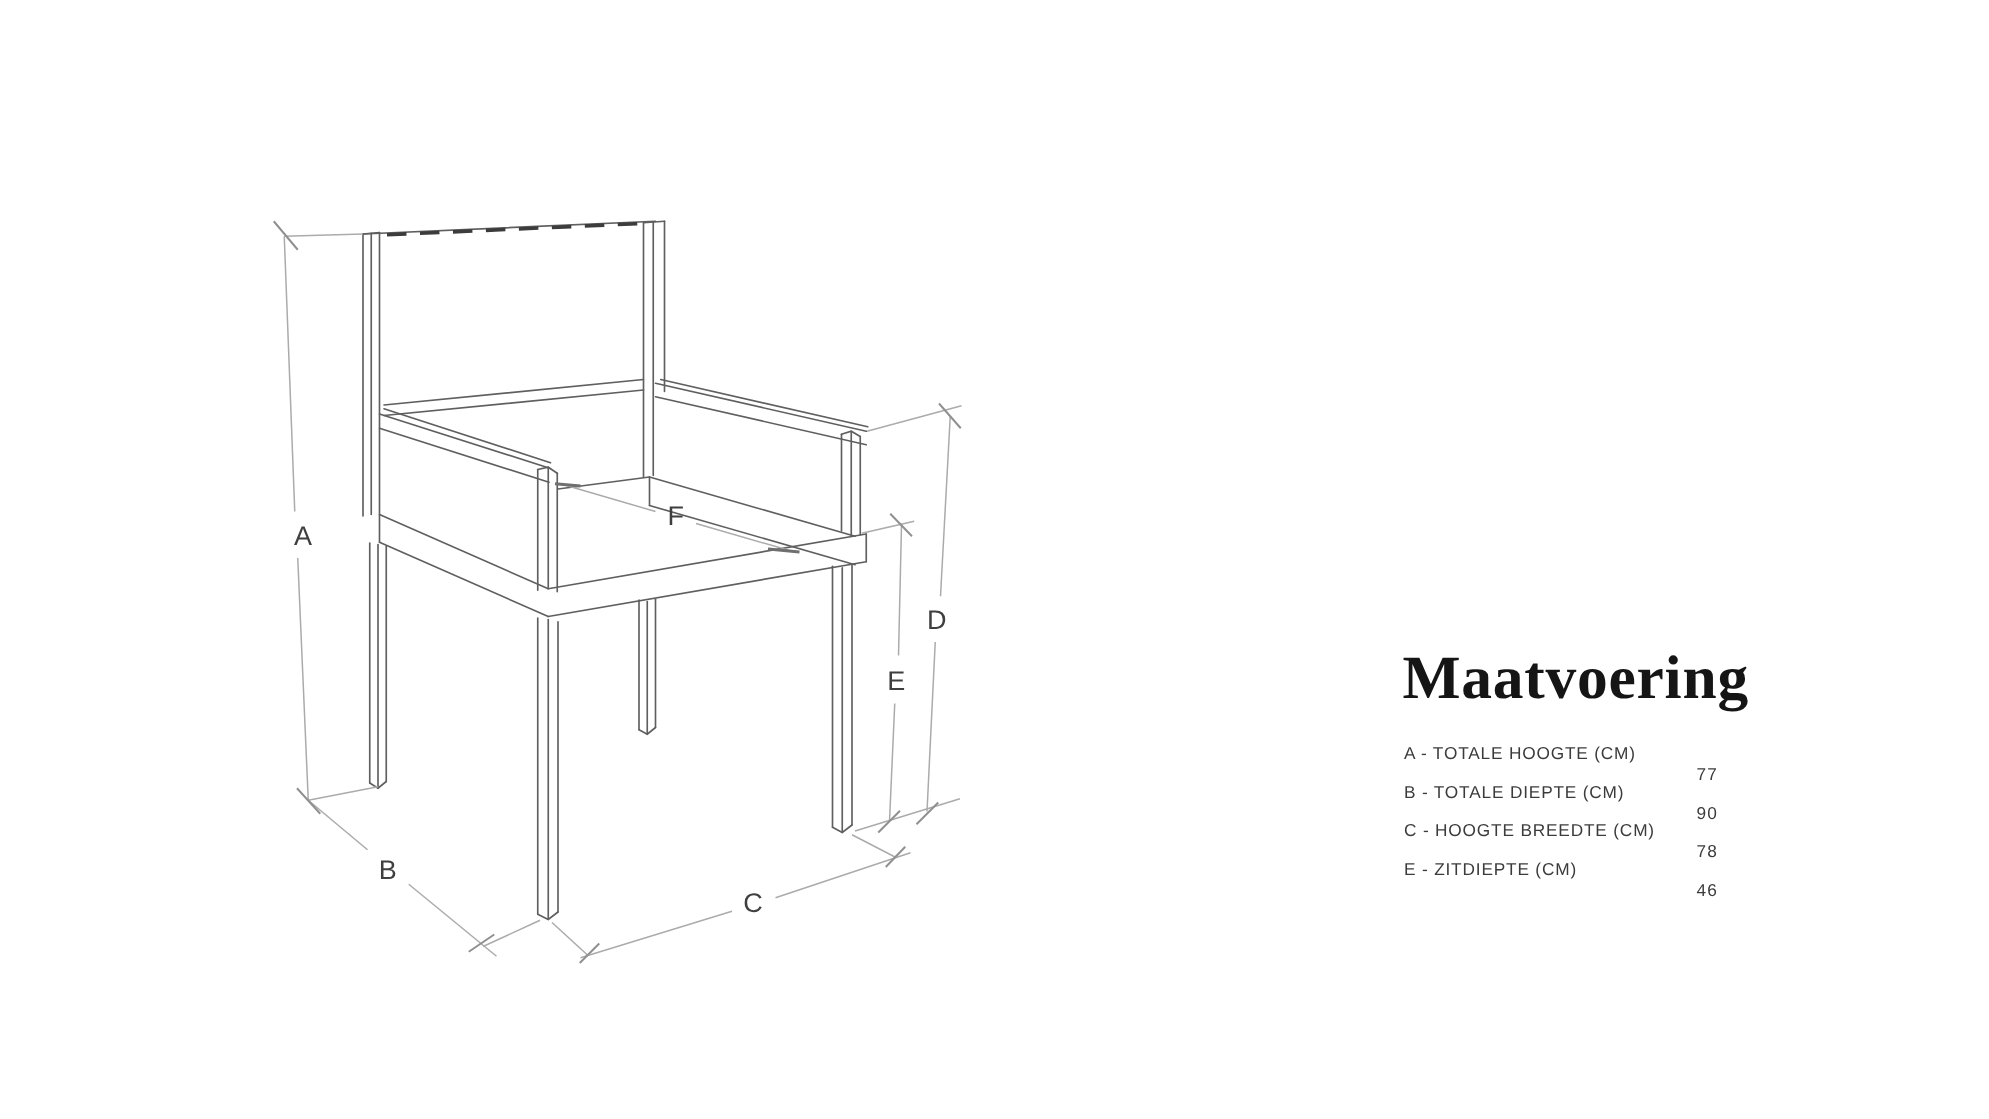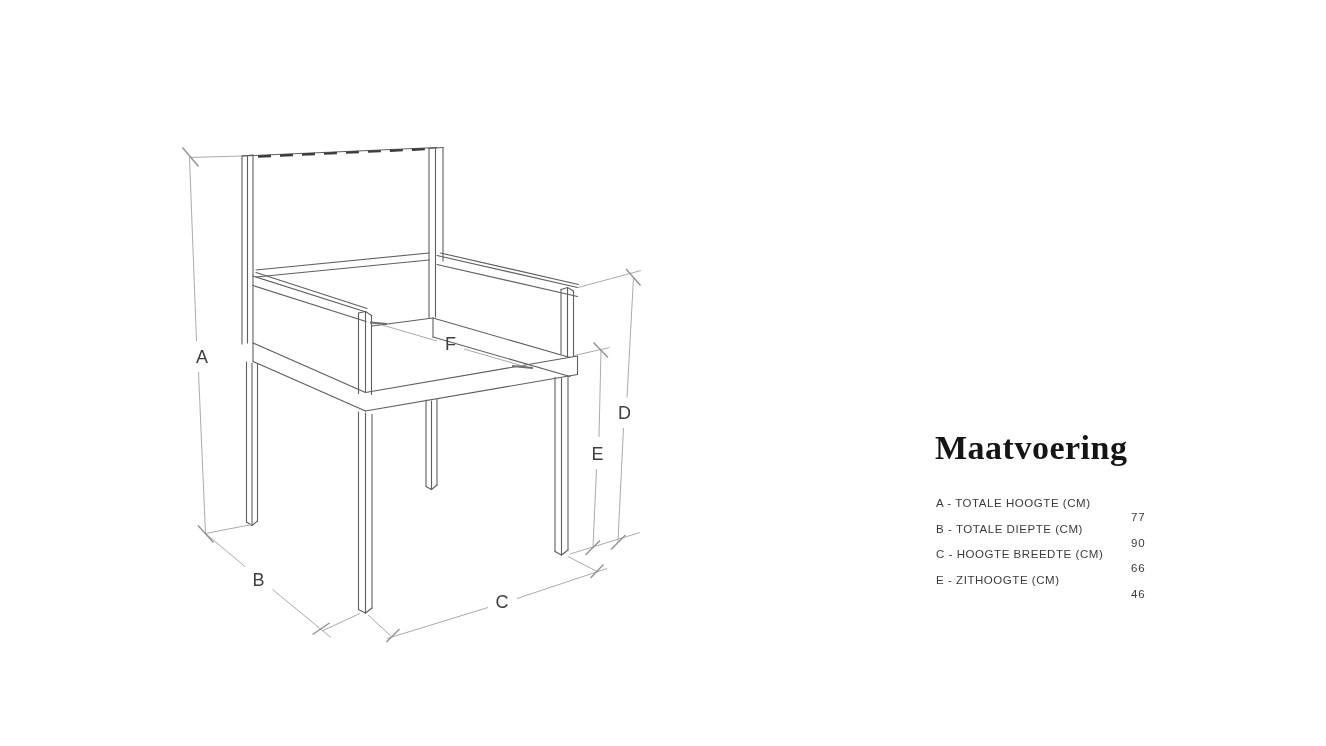--- a/index.html
+++ b/index.html
@@ -17,21 +17,21 @@
     fill:#3f3f3f;
   }
   #spec-panel{
     position:absolute;
     left:935px;top:431px;
     width:260px;
   }
   .spec-title{
     font-family:"Liberation Serif", serif;
     font-weight:700;
-    font-size:34px;
+    font-size:41px;
     line-height:1;
     letter-spacing:0.5px;
     color:#151515;
     margin:0 0 0 0;
   }
   .spec-rows{position:absolute;left:0;top:64px;width:245px;text-decoration:underline;}
   .spec-row{
     position:relative;
     height:25.5px;
     font-size:11.5px;
@@ -181,22 +181,22 @@
       <div class="spec-row">
         <span class="row-label">A - TOTALE HOOGTE (CM)</span>
         <span class="row-value">77</span>
       </div>
       <div class="spec-row">
         <span class="row-label">B - TOTALE DIEPTE (CM)</span>
         <span class="row-value">90</span>
       </div>
       <div class="spec-row">
         <span class="row-label">C - HOOGTE BREEDTE (CM)</span>
-        <span class="row-value">66</span>
-      </div>
-      <div class="spec-row">
-        <span class="row-label">E - ZITHOOGTE (CM)</span>
+        <span class="row-value">78</span>
+      </div>
+      <div class="spec-row">
+        <span class="row-label">E - ZITDIEPTE (CM)</span>
         <span class="row-value">46</span>
       </div>
     </div>
   </div>
 
 </div>
 
 </body></html>

